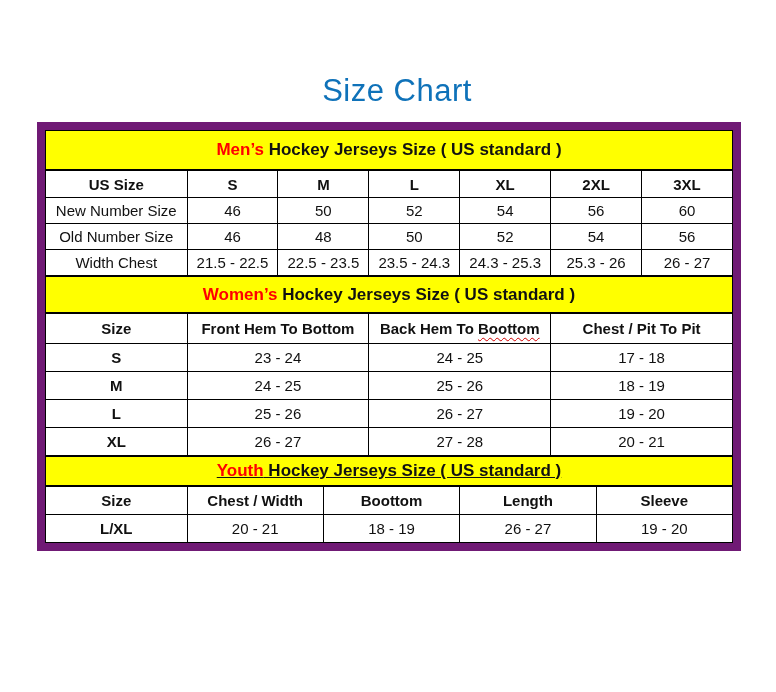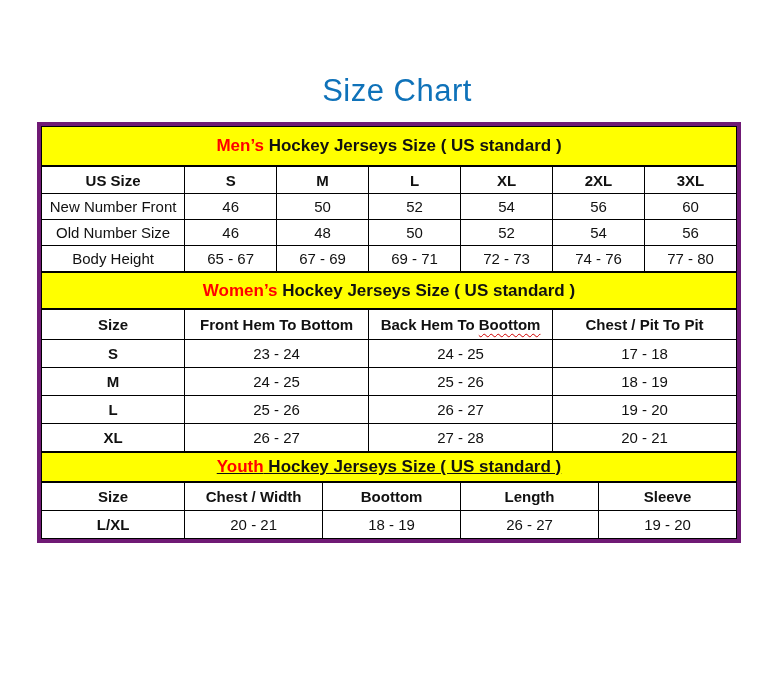--- a/index.html
+++ b/index.html
@@ -26,21 +26,21 @@
     font-weight: 400;
     color: #0f72b9;
     letter-spacing: 0.5px;
   }
   .chart-wrap {
     position: absolute;
     left: 37px;
     top: 122px;
     width: 704px;
     box-sizing: border-box;
-    border: 4px solid #701a75;
+    border: 8px solid #701a75;
   }
   table.size-table {
     width: 100%;
     border-collapse: collapse;
     table-layout: fixed;
   }
   .size-table td, .size-table th {
     border: 1px solid #000000;
     text-align: center;
     vertical-align: middle;
@@ -103,45 +103,45 @@
           <th>S</th>
           <th>M</th>
           <th>L</th>
           <th>XL</th>
           <th>2XL</th>
           <th>3XL</th>
         </tr>
       </thead>
       <tbody>
         <tr>
-          <th class="normal-weight">New Number Front</th>
+          <th class="normal-weight">New Number Size</th>
           <td>46</td>
           <td>50</td>
           <td>52</td>
           <td>54</td>
           <td>56</td>
           <td>60</td>
         </tr>
         <tr>
           <th class="normal-weight">Old Number Size</th>
           <td>46</td>
           <td>48</td>
           <td>50</td>
           <td>52</td>
           <td>54</td>
           <td>56</td>
         </tr>
         <tr>
-          <th class="normal-weight">Body Height</th>
-          <td>65 - 67</td>
-          <td>67 - 69</td>
-          <td>69 - 71</td>
-          <td>72 - 73</td>
-          <td>74 - 76</td>
-          <td>77 - 80</td>
+          <th class="normal-weight">Width Chest</th>
+          <td>21.5 - 22.5</td>
+          <td>22.5 - 23.5</td>
+          <td>23.5 - 24.3</td>
+          <td>24.3 - 25.3</td>
+          <td>25.3 - 26</td>
+          <td>26 - 27</td>
         </tr>
       </tbody>
     </table>
   <table class="size-table" id="table-1">
       <colgroup>
         <col class="label-col">
         <col>
         <col>
         <col>
       </colgroup>

